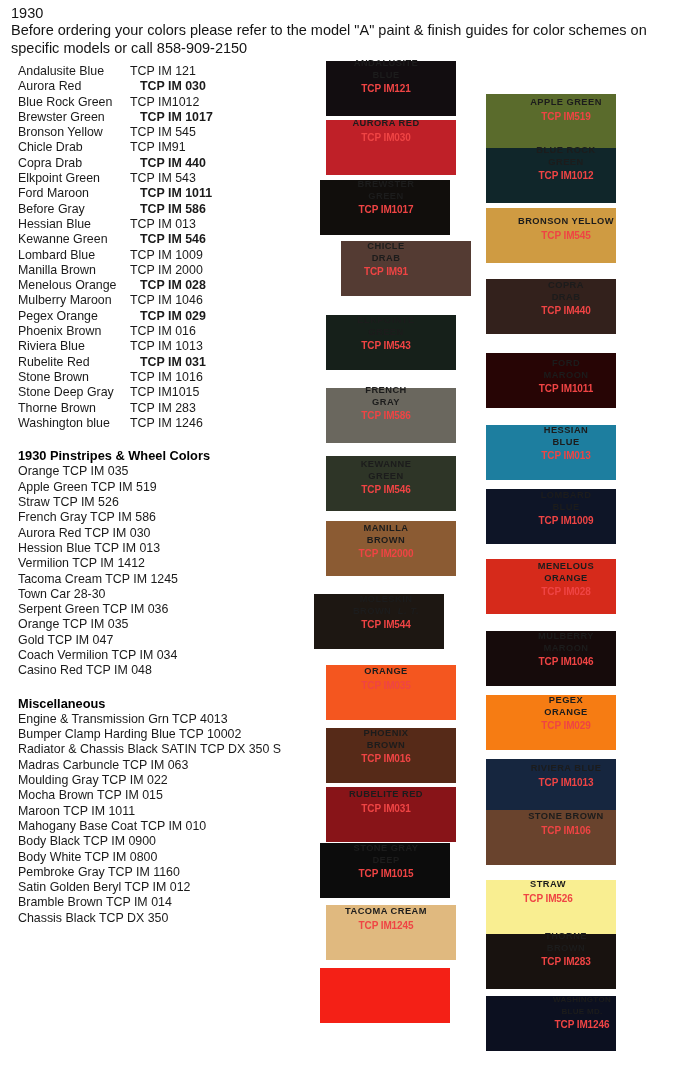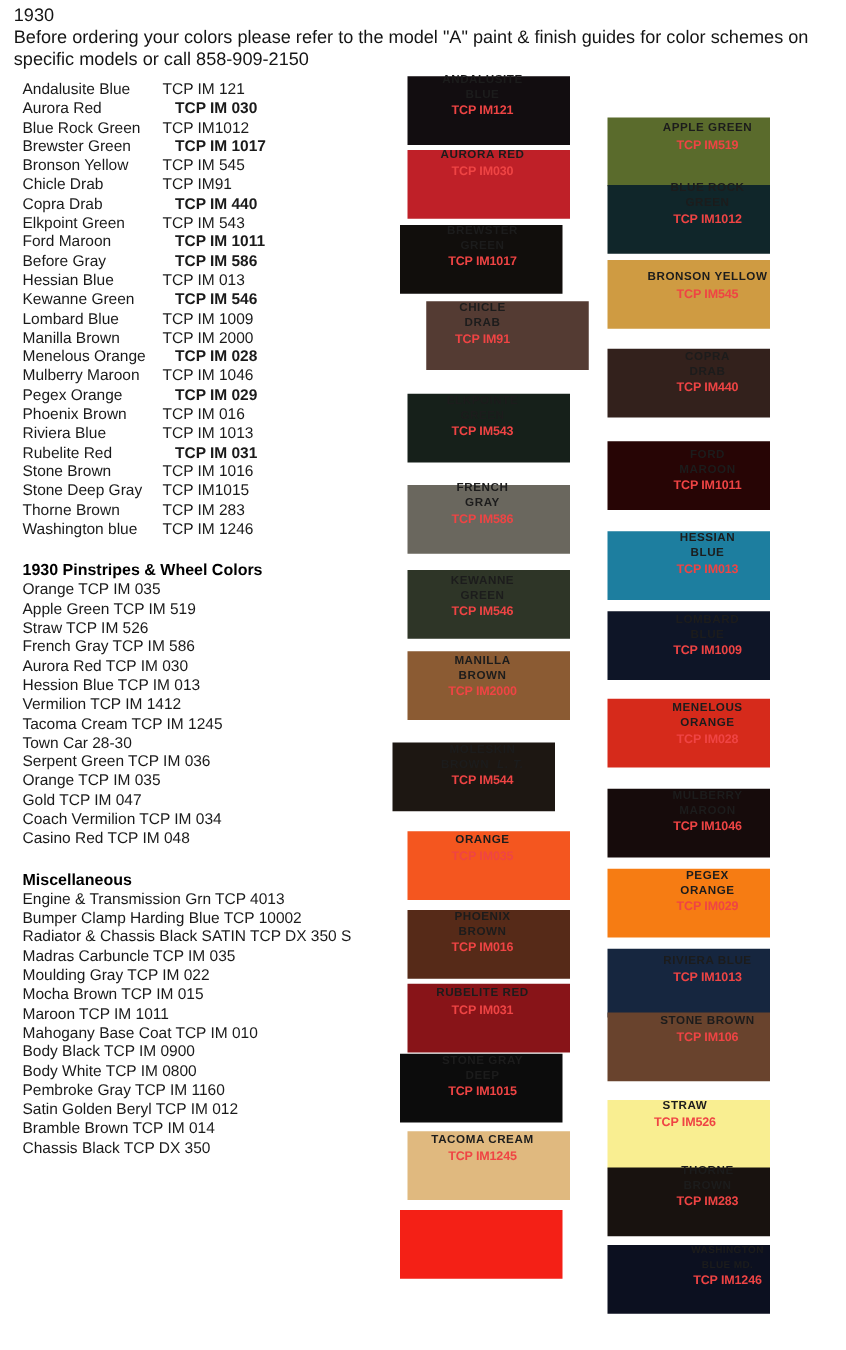--- a/index.html
+++ b/index.html
@@ -240,21 +240,21 @@
       <div class="plain-row">Orange TCP IM 035</div>
       <div class="plain-row">Gold TCP IM 047</div>
       <div class="plain-row">Coach Vermilion TCP IM 034</div>
       <div class="plain-row">Casino Red TCP IM 048</div>
     </div>
   <div class="section-head">Miscellaneous</div>
   <div id="misc-list">
       <div class="plain-row">Engine &amp; Transmission Grn TCP 4013</div>
       <div class="plain-row">Bumper Clamp Harding Blue TCP 10002</div>
       <div class="plain-row">Radiator &amp; Chassis Black SATIN TCP DX 350 S</div>
-      <div class="plain-row">Madras Carbuncle TCP IM 035</div>
+      <div class="plain-row">Madras Carbuncle TCP IM 063</div>
       <div class="plain-row">Moulding Gray TCP IM 022</div>
       <div class="plain-row">Mocha Brown TCP IM 015</div>
       <div class="plain-row">Maroon TCP IM 1011</div>
       <div class="plain-row">Mahogany Base Coat TCP IM 010</div>
       <div class="plain-row">Body Black TCP IM 0900</div>
       <div class="plain-row">Body White TCP IM 0800</div>
       <div class="plain-row">Pembroke Gray TCP IM 1160</div>
       <div class="plain-row">Satin Golden Beryl TCP IM 012</div>
       <div class="plain-row">Bramble Brown TCP IM 014</div>
       <div class="plain-row">Chassis Black TCP DX 350</div>

